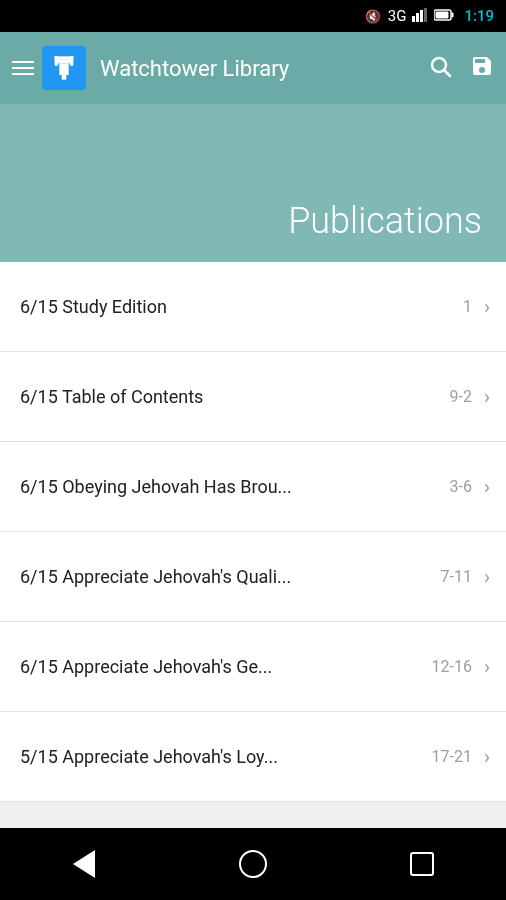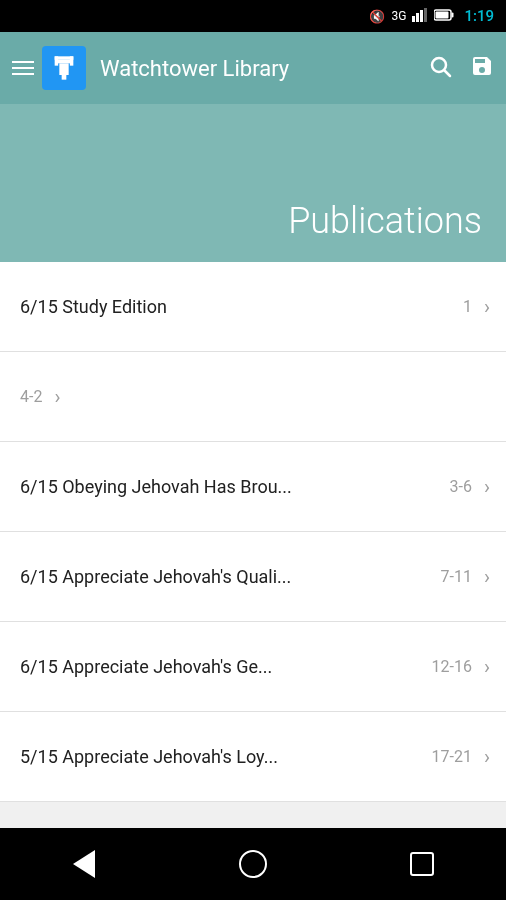--- a/index.html
+++ b/index.html
@@ -206,21 +206,21 @@
       border: 2px solid #fff;
       border-radius: 3px;
     }
   </style>
 </head>
 <body>
 
 <div class="status-bar">
   <div class="status-bar-icons">
     <span class="status-icon">🔇</span>
-    <span class="status-icon" style="font-size:12px; color:#fff;">3G</span>
+    <span class="status-icon" style="font-size:15px; color:#fff;">3G</span>
     <span class="status-icon">
       <svg width="16" height="14" viewBox="0 0 16 14" fill="white">
         <rect x="0" y="8" width="3" height="6"></rect>
         <rect x="4" y="5" width="3" height="9"></rect>
         <rect x="8" y="2" width="3" height="12"></rect>
         <rect x="12" y="0" width="3" height="14" opacity="0.4"></rect>
       </svg>
     </span>
     <span class="status-icon">
       <svg width="20" height="12" viewBox="0 0 20 12" fill="white">
@@ -271,21 +271,22 @@
 
 <div class="list">
 
   <div class="list-item">
     <span class="list-item-title">6/15 Study Edition</span>
     <span class="list-item-pages">1</span>
     <span class="list-item-chevron">›</span>
   </div>
 
   <div class="list-item">
-    <span class="list-item-pages">4-2</span>
+    <span class="list-item-title">6/15 Table of Contents</span>
+    <span class="list-item-pages">9-2</span>
     <span class="list-item-chevron">›</span>
   </div>
 
   <div class="list-item">
     <span class="list-item-title">6/15 Obeying Jehovah Has Brou...</span>
     <span class="list-item-pages">3-6</span>
     <span class="list-item-chevron">›</span>
   </div>
 
   <div class="list-item">

